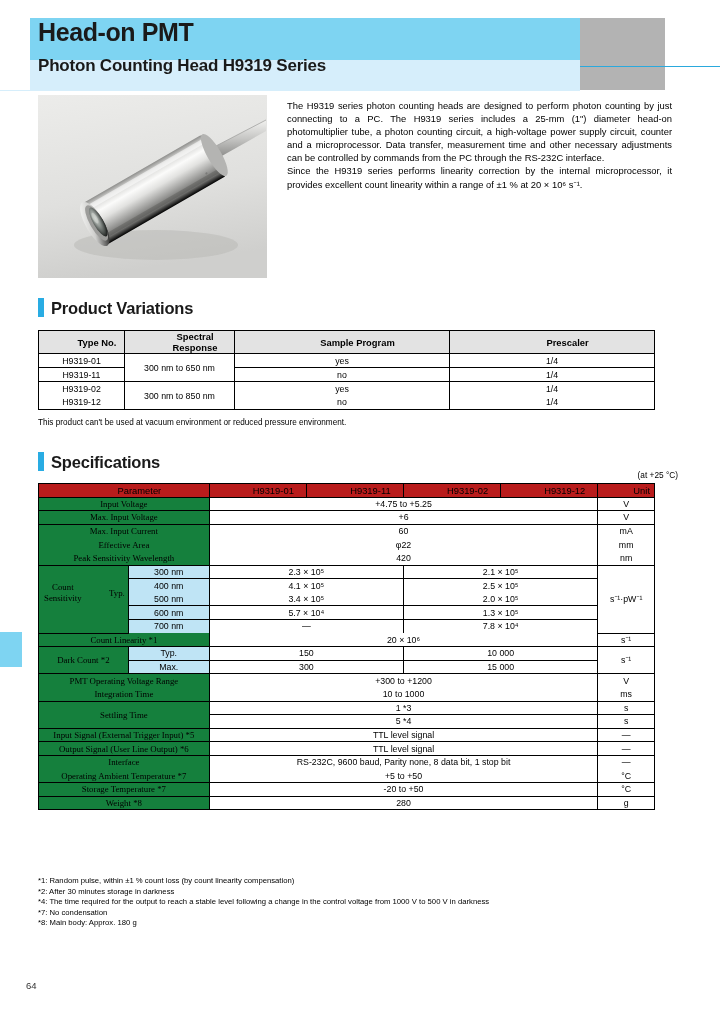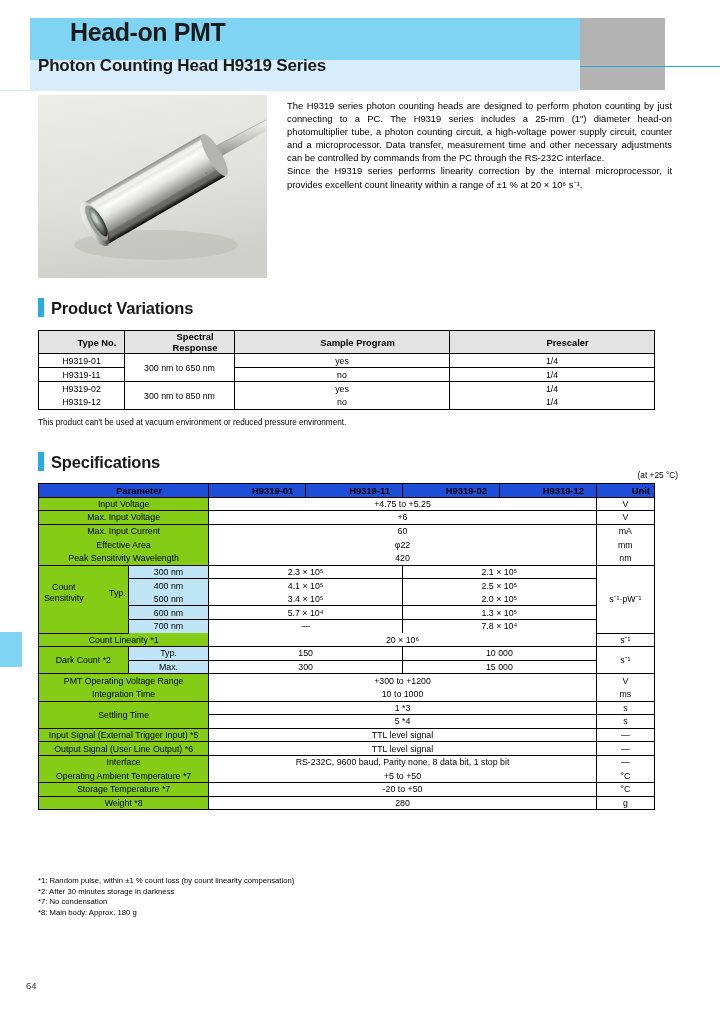--- a/index.html
+++ b/index.html
@@ -34,21 +34,21 @@
     position: absolute; left: 580px; top: 66px;
     width: 140px; height: 1px; background: #2aa9dd;
   }
   .hdr-rule2 {
     position: absolute; left: 0px; top: 90px;
     width: 580px; height: 1px; background: #d6eefb;
   }
   .title-main {
     position: absolute; left: 38px; top: 20px;
     font-size: 25px; font-weight: bold; letter-spacing: -0.4px;
-    color: #1a1a1a; line-height: 1; margin-left: 32px;
+    color: #1a1a1a; line-height: 1;
   }
   .title-sub {
     position: absolute; left: 38px; top: 57px;
     font-size: 17px; font-weight: bold; letter-spacing: -0.2px;
     color: #1a1a1a; line-height: 1;
   }
 
   
   .photo {
     position: absolute; left: 38px; top: 95px;
@@ -92,22 +92,22 @@
   }
   .hdrow th { background: #e3e3e3; font-weight: bold; font-size: 9.4px; height: 15px; padding-left: 35px;}
   .lft { text-align: left; }
   .noB { border-bottom: none !important; }
   .noT { border-top: none !important; }
 
   .tbl-pv td { height: 14px; }
 
   
   .tbl-sp td, .tbl-sp th { height: 13.6px; }
-  .tbl-sp .hdrow th { background: #1d4ed8; font-weight: bold; font-size: 9.4px; }
-  .pcell { background: #84cc16; text-align: left; }
+  .tbl-sp .hdrow th { background: #b91c1c; font-weight: normal; font-size: 9.4px; }
+  .pcell { background: #15803d; text-align: left; font-family: Liberation Serif, serif; }
   .subcell { background: #bfe4f5; text-align: center; }
 
   .caption {
     position: absolute; left: 38px; font-size: 8.2px;
   }
   .footnotes {
     position: absolute; left: 38px; font-size: 7.7px; line-height: 10.6px;
   }
   .footnotes div { white-space: nowrap; }
 
@@ -384,18 +384,19 @@
     <td colspan="2" class="pcell">Weight *8</td>
     <td colspan="4">280</td>
     <td>g</td>
   </tr>
 </tbody>
   </table>
 
 <div class="footnotes" style="top:876px;">
   <div>*1: Random pulse, within ±1 % count loss (by count linearity compensation)</div>
   <div>*2: After 30 minutes storage in darkness</div>
+  <div>*4: The time required for the output to reach a stable level following a change in the control voltage from 1000 V to 500 V in darkness</div>
   <div>*7: No condensation</div>
   <div>*8: Main body: Approx. 180 g</div>
 </div>
 
 <div class="side-tab"></div>
 <div class="pagenum">64</div>
 
 </body></html>

